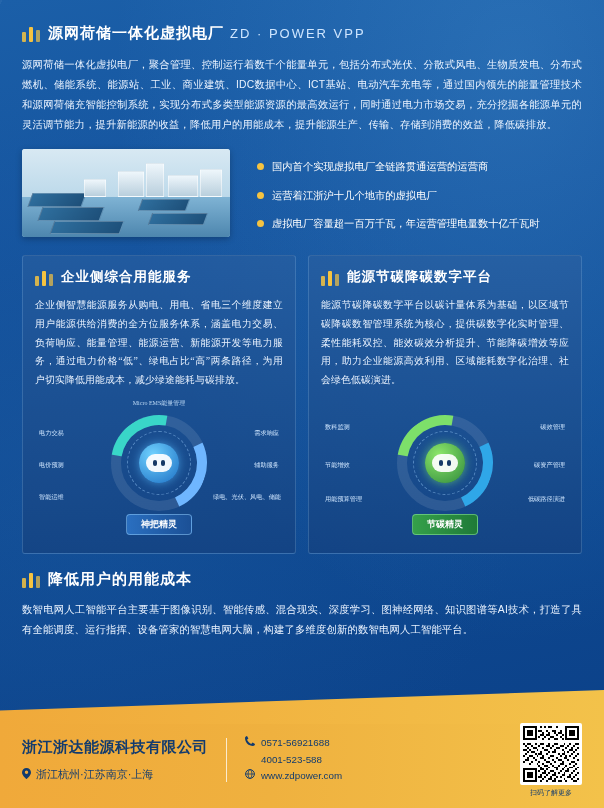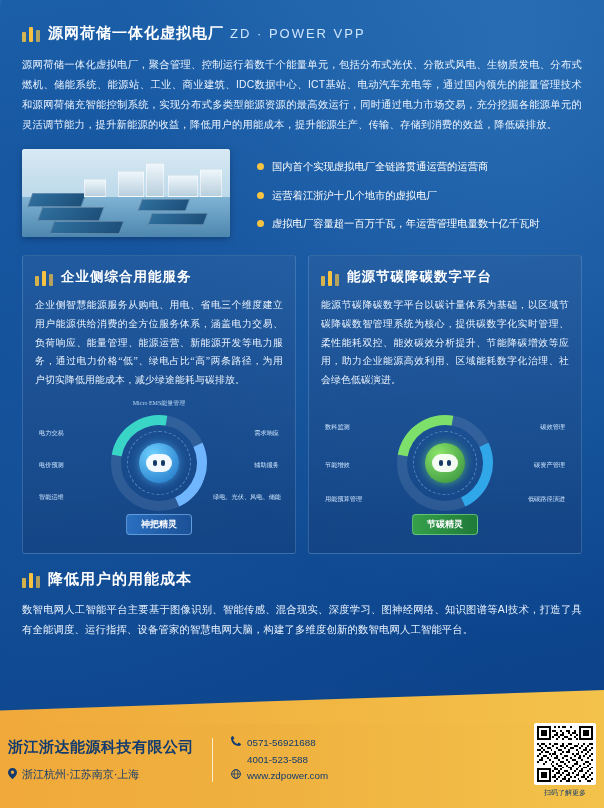--- a/index.html
+++ b/index.html
@@ -130,21 +130,21 @@
     background: linear-gradient(90deg, #f0a93a 0%, #efb13f 45%, #f3c24a 100%);
     z-index: 3;
   }
   .footer::before {
     content: ""; position: absolute; left: 0; right: 0; top: -22px; height: 34px;
     background: linear-gradient(90deg, #f0a93a, #f3c24a);
     clip-path: polygon(0 60%, 100% 0, 100% 100%, 0% 100%);
   }
   .footer-inner {
     position: relative; display: flex; align-items: center; height: 100%;
-    padding: 0 8px; gap: 18px;
+    padding: 0 22px; gap: 18px;
   }
   .company { color: #123b6e; }
   .company .name { font-size: 15px; font-weight: bold; letter-spacing: .5px; }
   .company .addr { margin-top: 10px; font-size: 11px; display: flex; align-items: center; gap: 5px; }
   .vline { width: 1px; height: 44px; background: rgba(255,255,255,.75); }
   .contacts { color: #123b6e; font-size: 9.8px; line-height: 1.7; }
   .crow { display: flex; align-items: center; gap: 6px; }
   .qr-block { margin-left: auto; text-align: center; }
   .qr {
     width: 62px; height: 62px; background: #fff; padding: 3px; border-radius: 2px;

